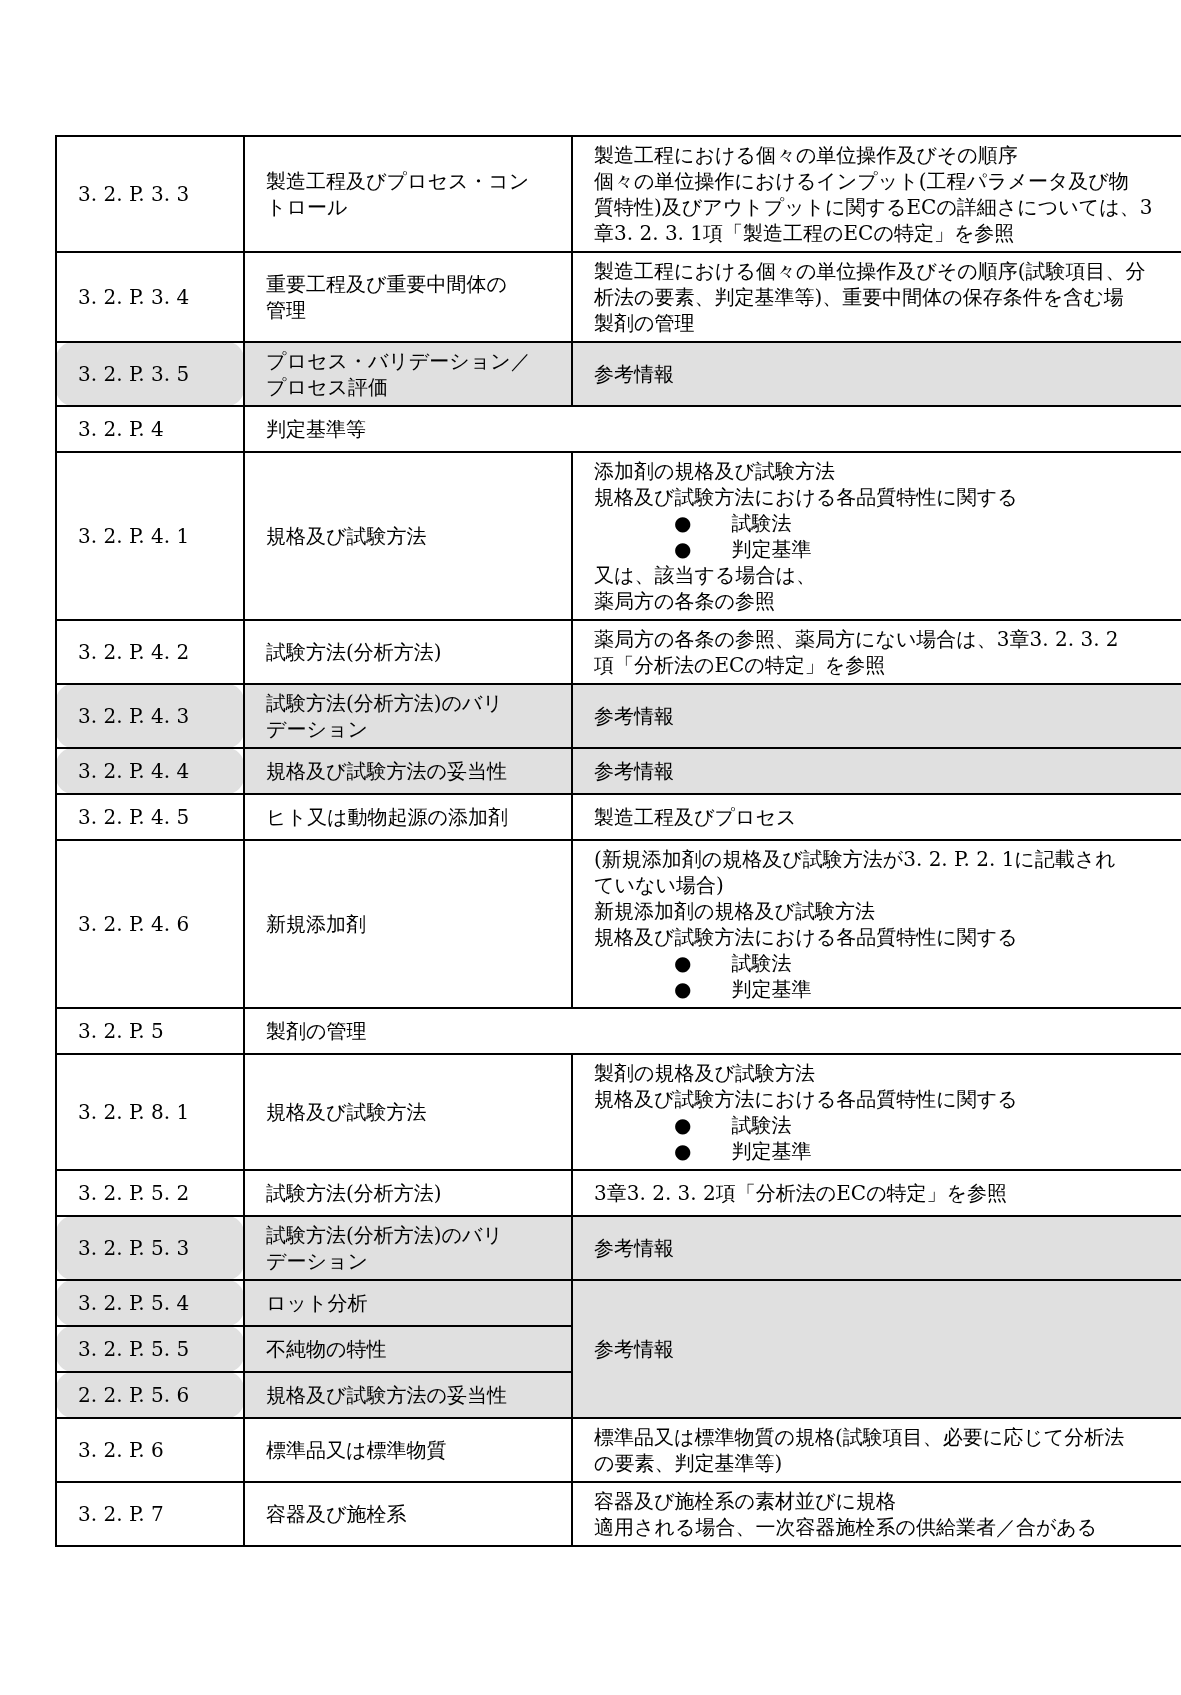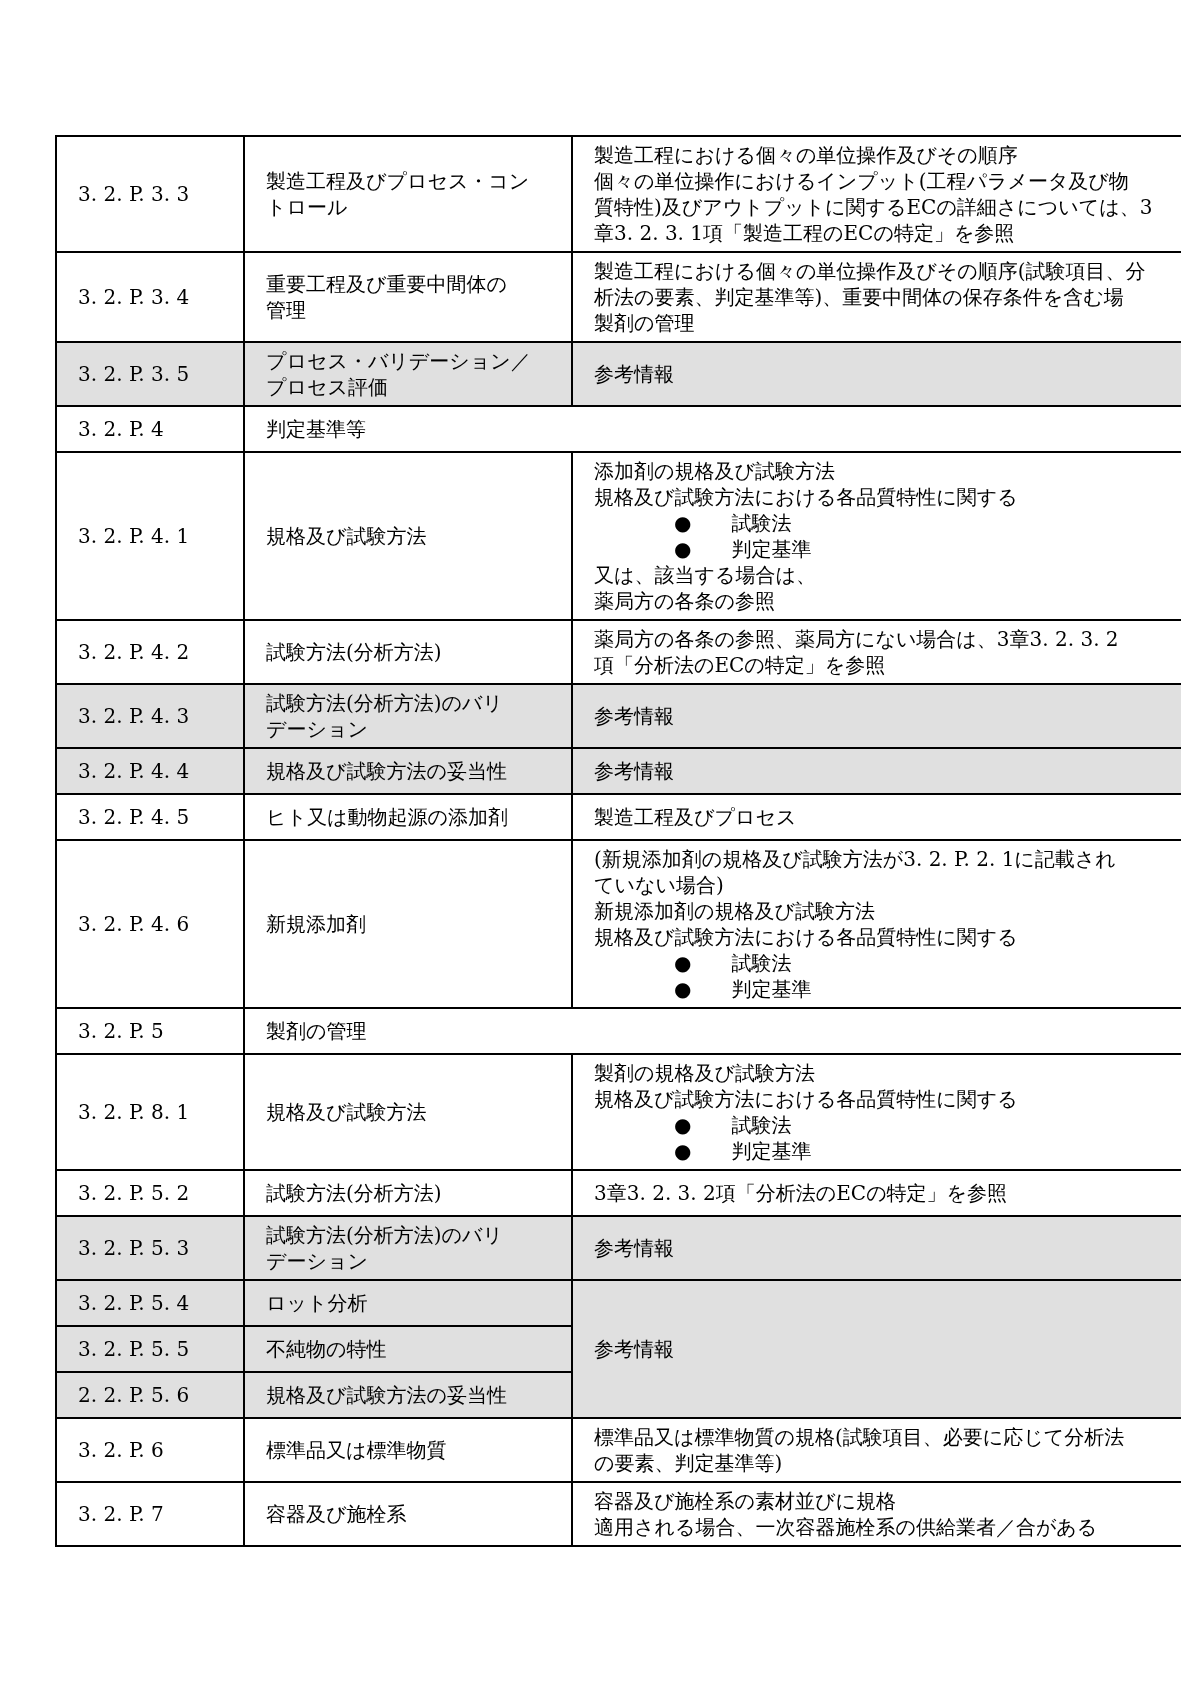--- a/index.html
+++ b/index.html
@@ -19,21 +19,21 @@
   }
   table.ctd-table td {
     border: 2px solid #000000;
     padding: 5px 21px;
     font-size: 20px;
     line-height: 26px;
     vertical-align: middle;
     height: 34px;
     word-break: break-all;
   }
-  td.col-id { width: 144px; }
+  td.col-id { width: 144px; border-radius: 17px; }
   td.col-title { width: 284px; }
   td.col-desc { width: 591px; }
   tr.shaded td { background: #e0e0e0; }
   .cell-lines div { white-space: pre; }
   td.col-desc .cell-lines div { white-space: normal; }
 </style>
 </head>
 <body>
 
 <div class="doc-page">

